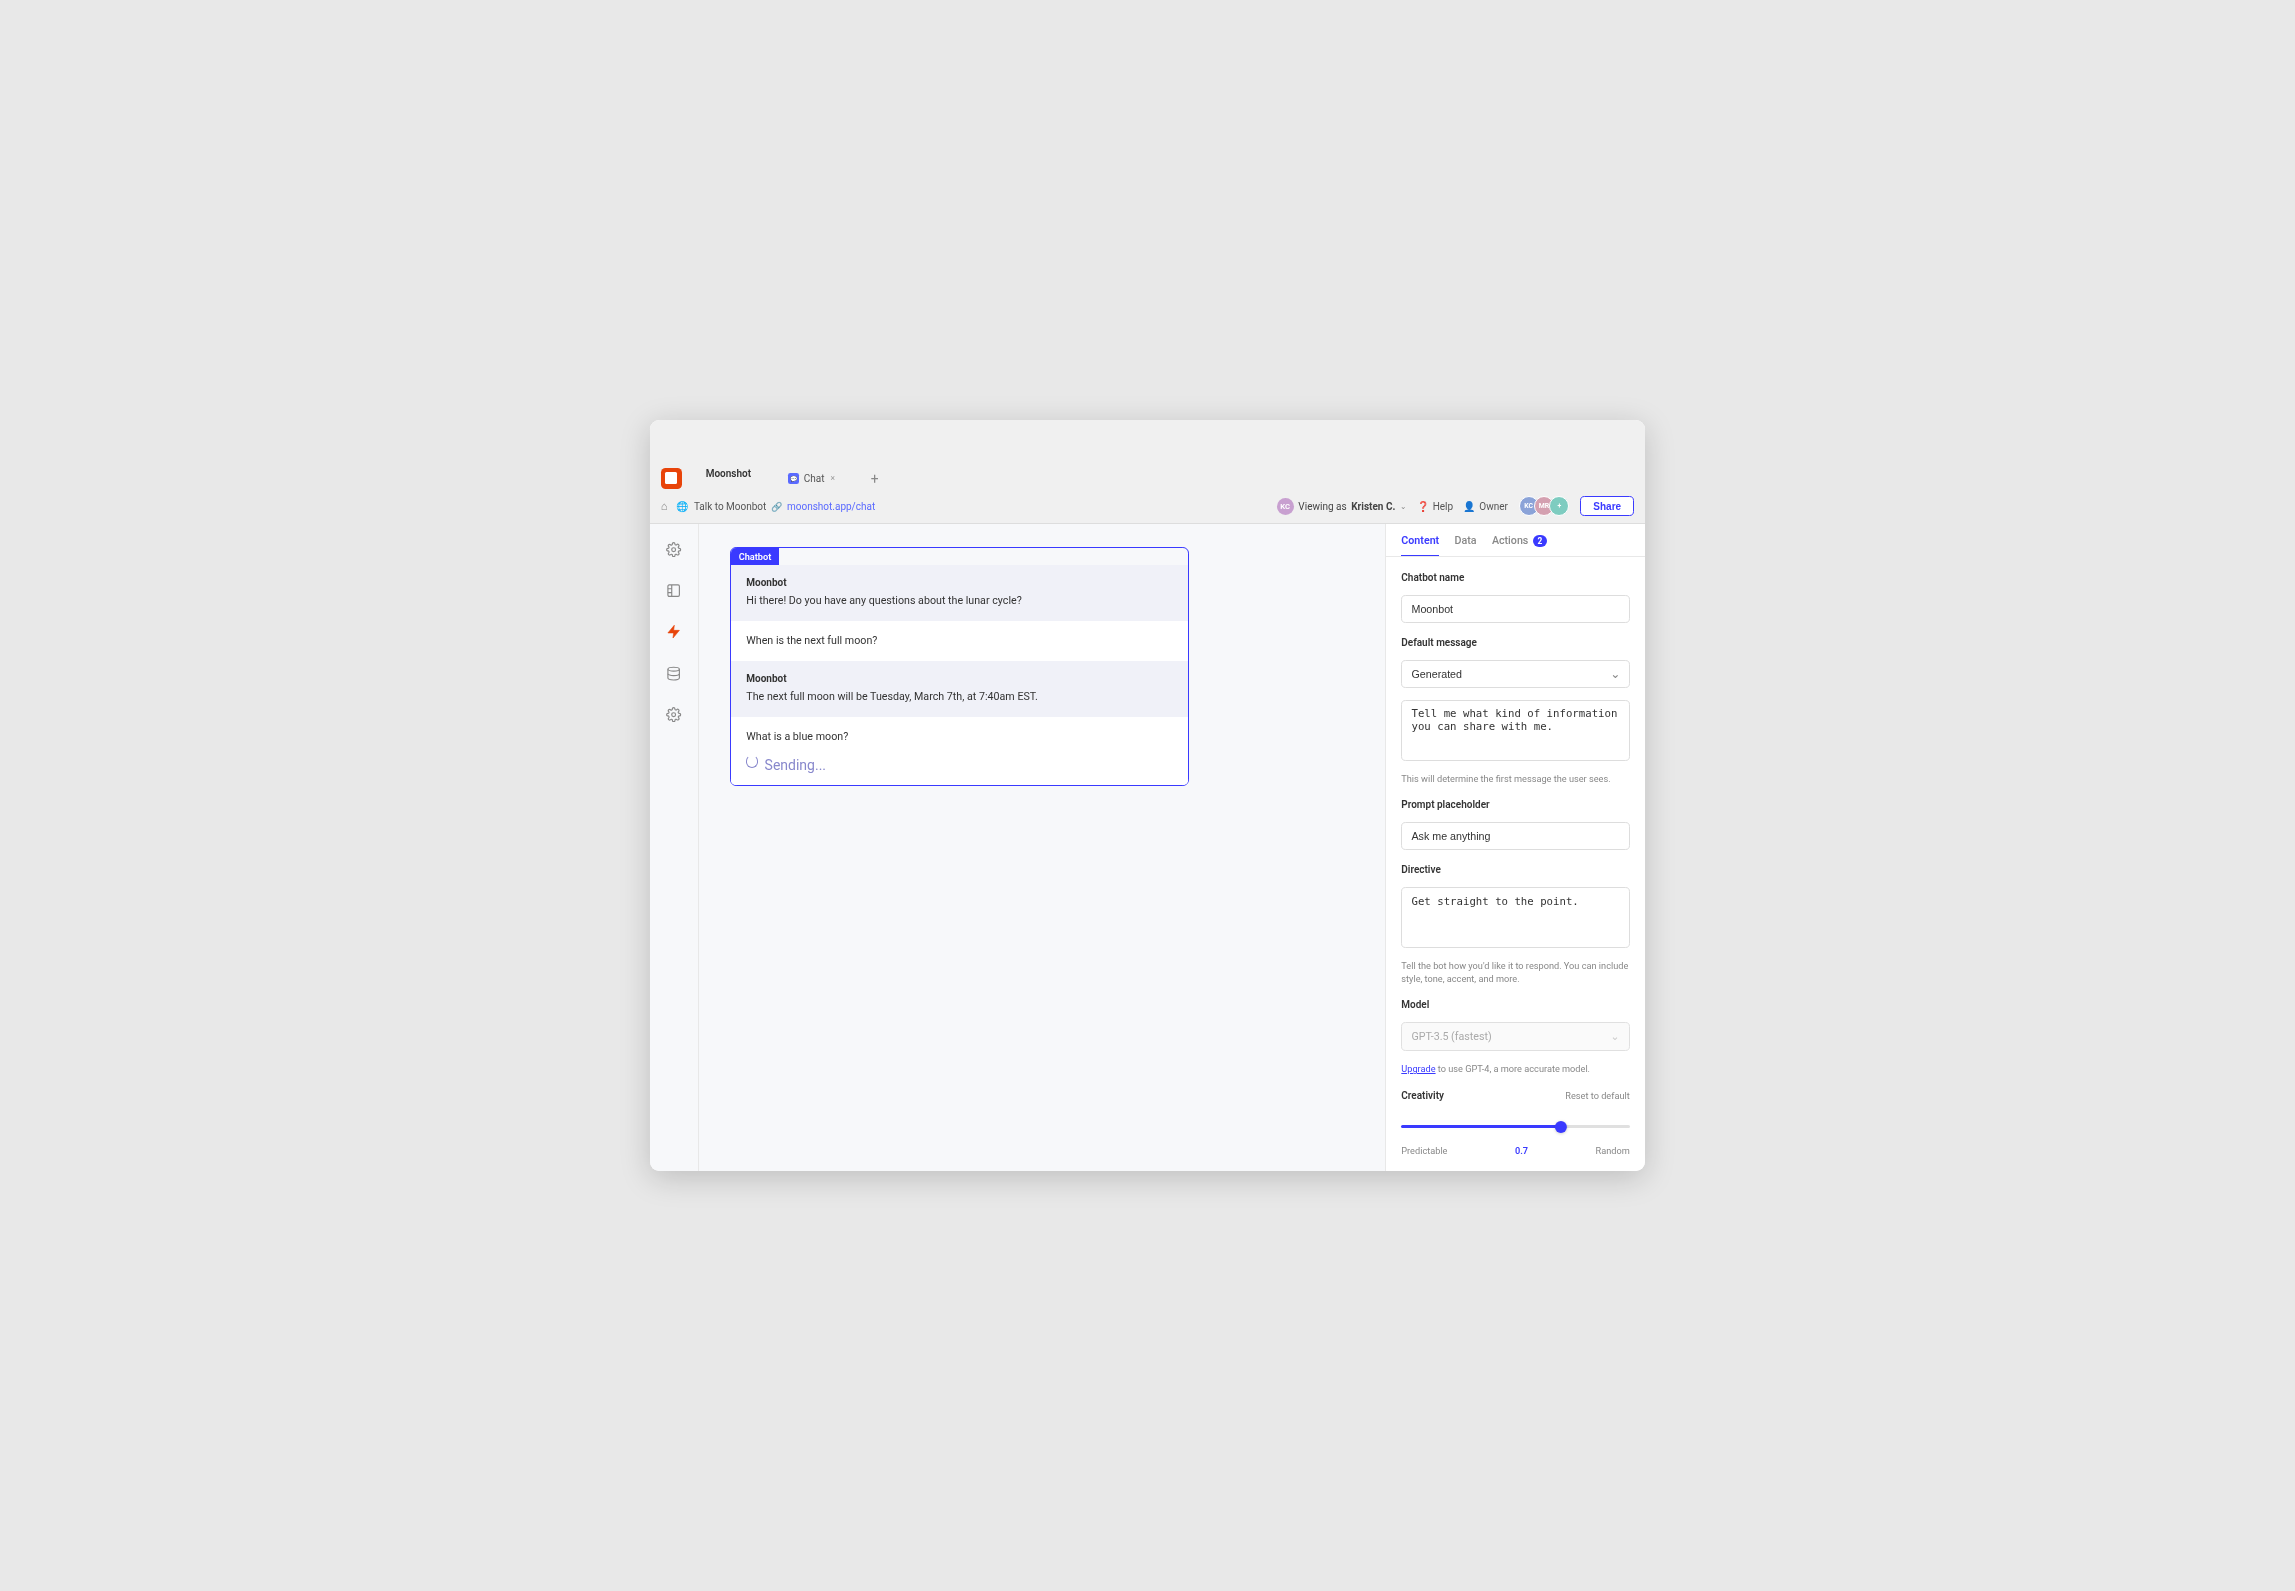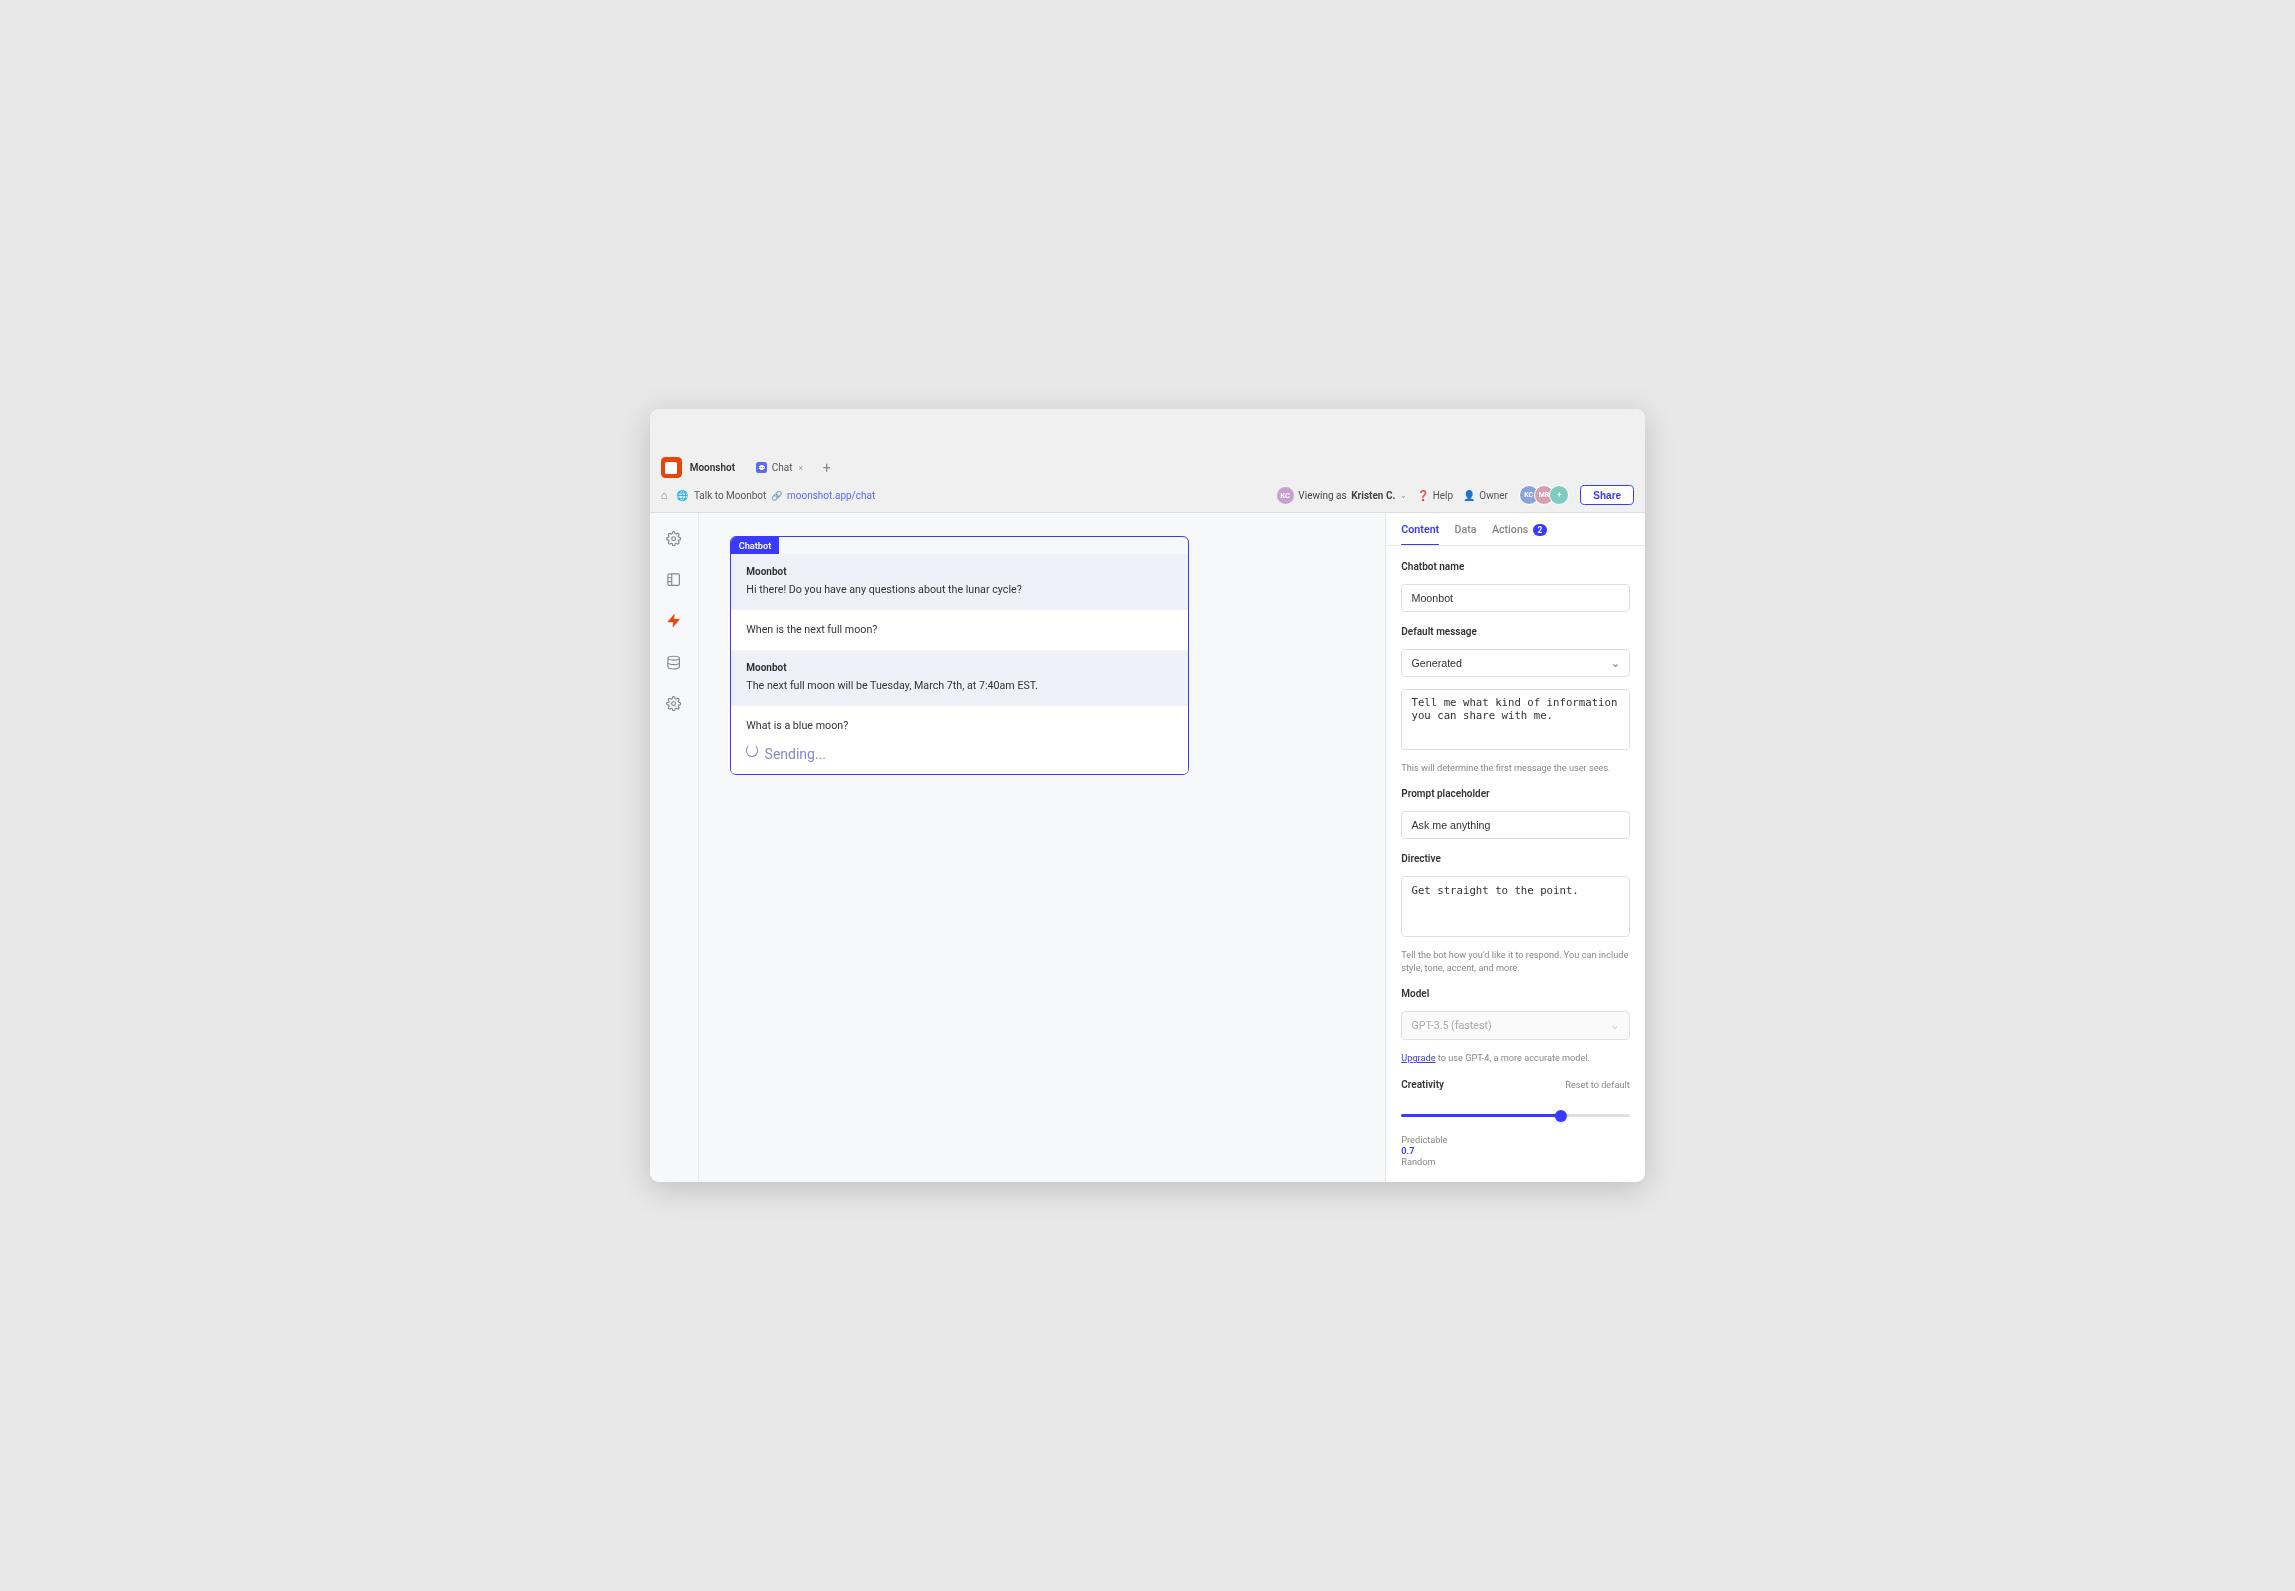--- a/index.html
+++ b/index.html
@@ -22,22 +22,22 @@
       flex-direction: column;
     }
     
     .browser-chrome {
       background: #f0f0f0;
       padding: 7.7px 10.7px 0 10.7px;
       border-bottom: 0.8px solid #ddd;
     }
     .tab-bar {
       display: flex;
-      align-items: center;
-      gap: 3px;
+      align-items: flex-start;
+      gap: 19px;
       margin-bottom: 0;
       margin-top: 40px;
     }
     .browser-logo {
       width: 21.4px;
       height: 21.4px;
       background: #e8440a;
       border-radius: 4.6px;
       display: flex;
       align-items: center;
@@ -430,21 +430,20 @@
       height: 12.2px;
       background: #3a3aff;
       border-radius: 50%;
       box-shadow: 0 0.8px 3.1px rgba(0,0,0,0.2);
     }
     .slider-labels {
       display: flex;
       justify-content: space-between;
       font-size: 9.2px;
       color: #888;
-      flex-direction: column;
     }
     .slider-value {
       color: #3a3aff;
       font-weight: 600;
     }
   </style>
 </head>
 <body>
 
 <div class="browser-window">

